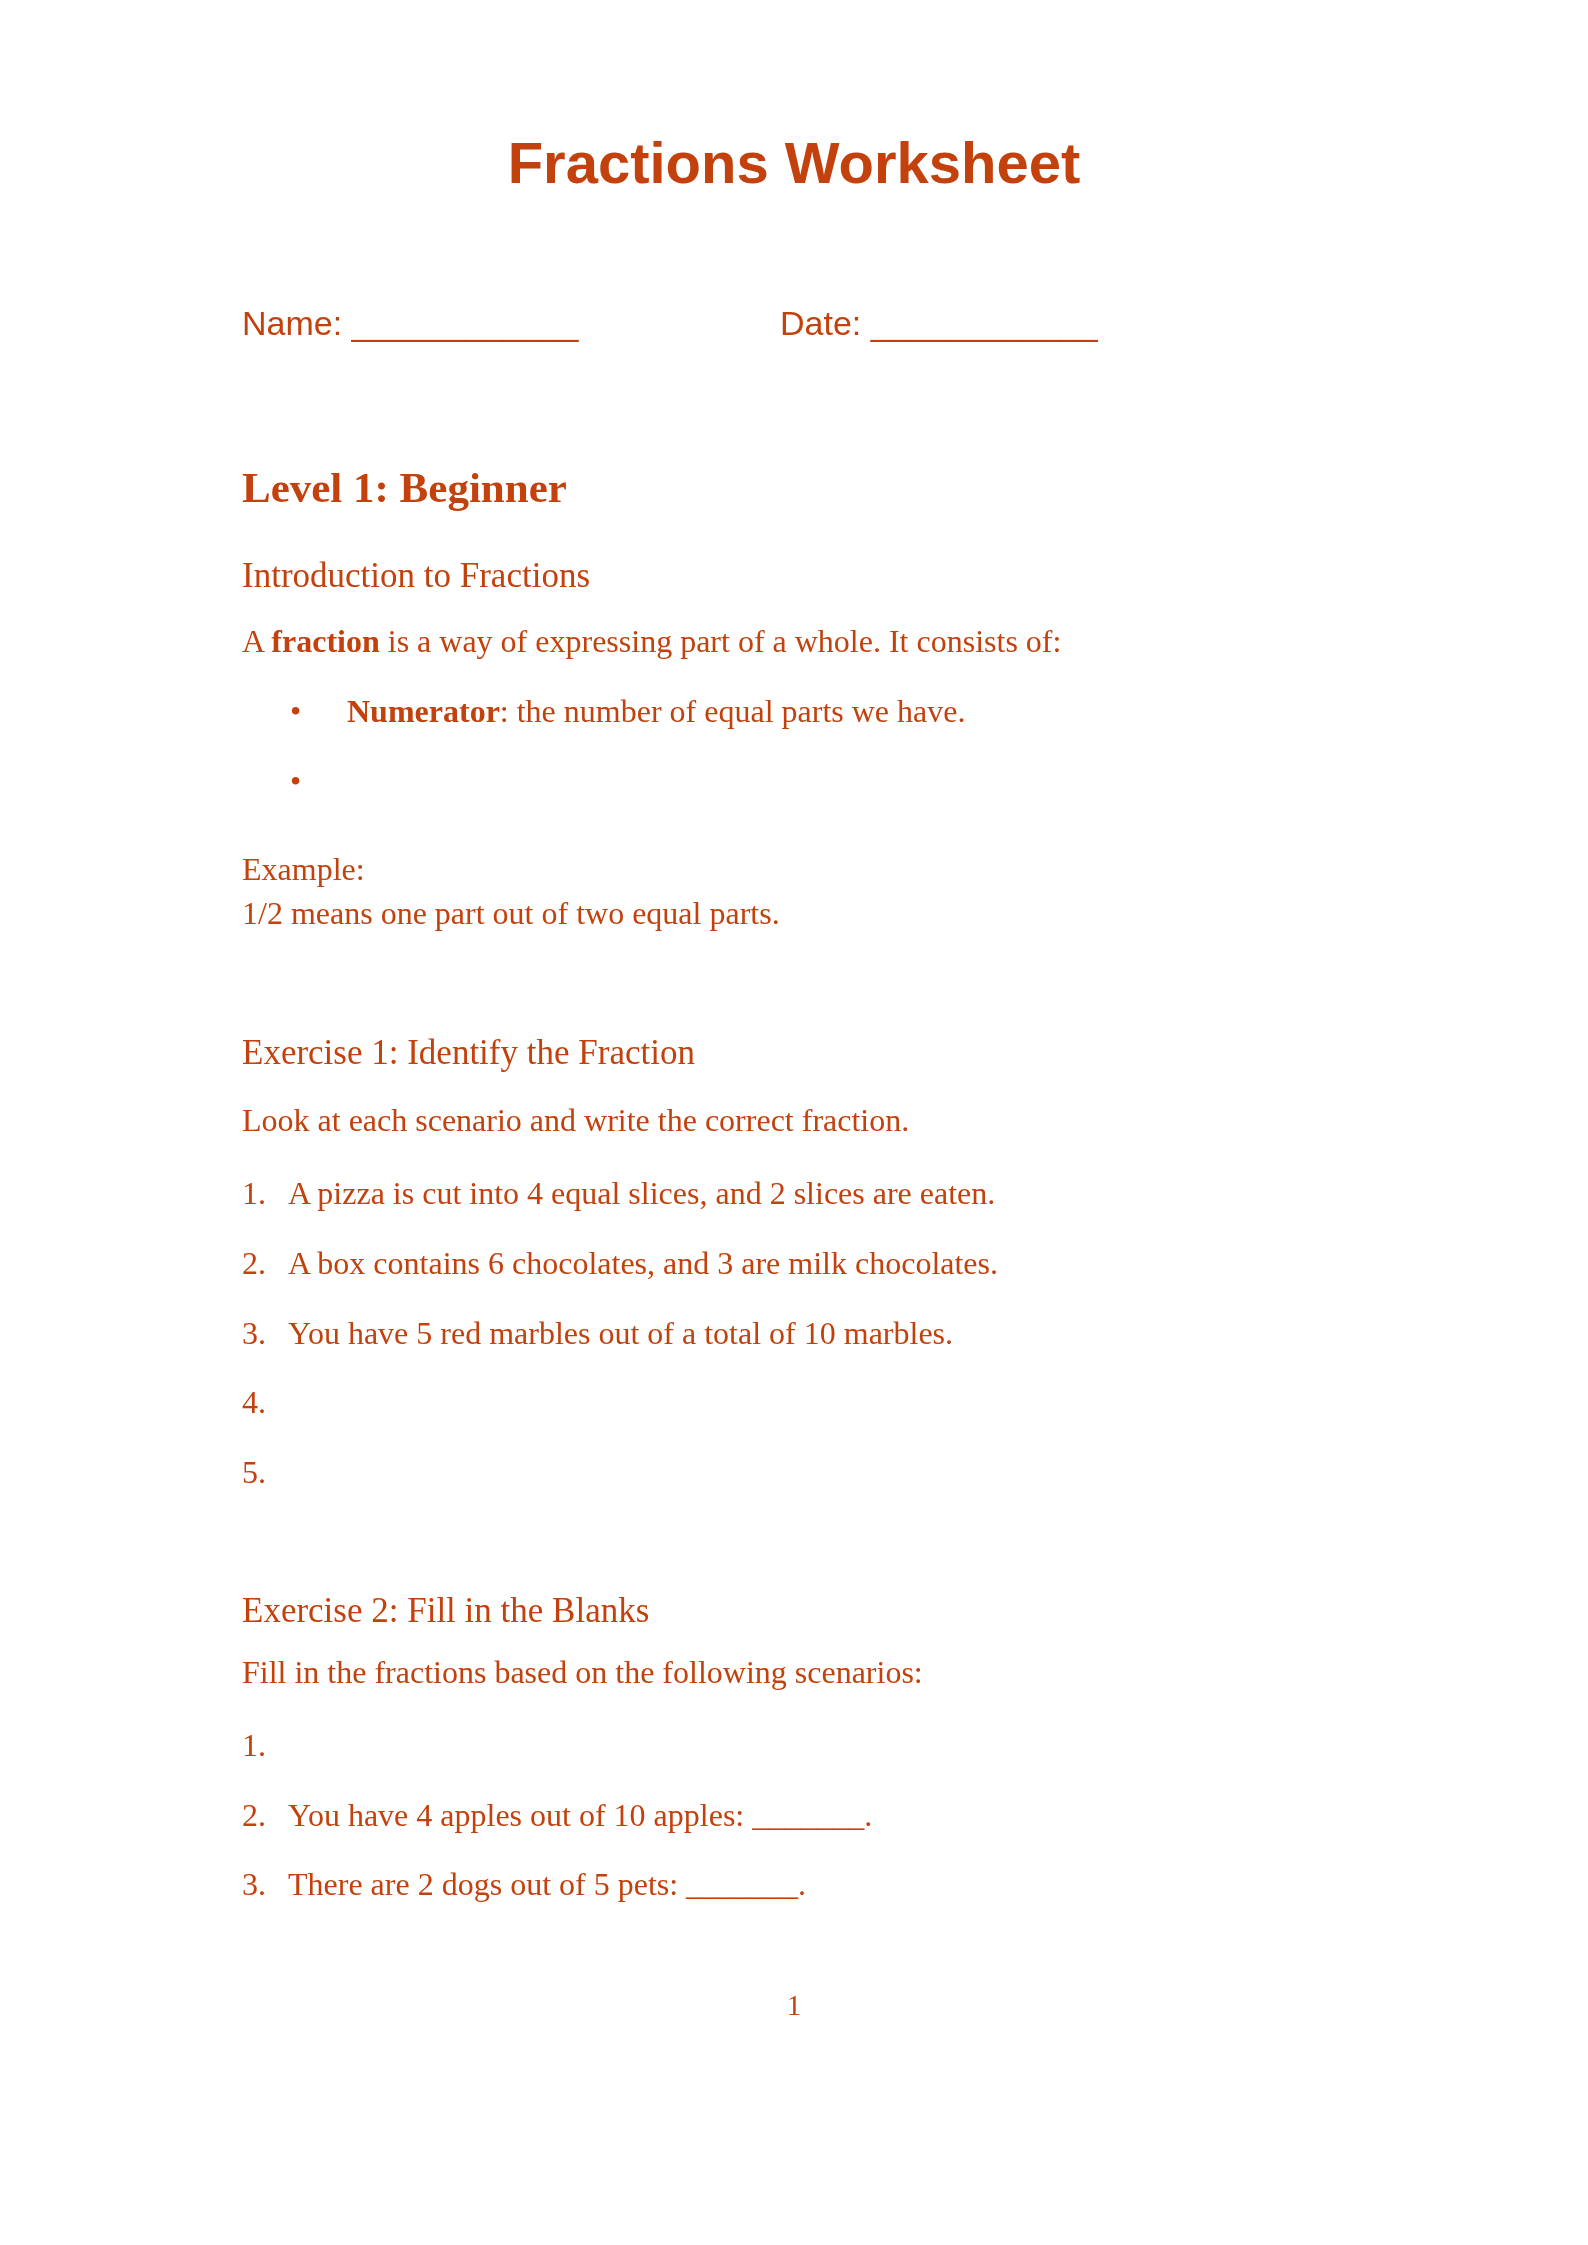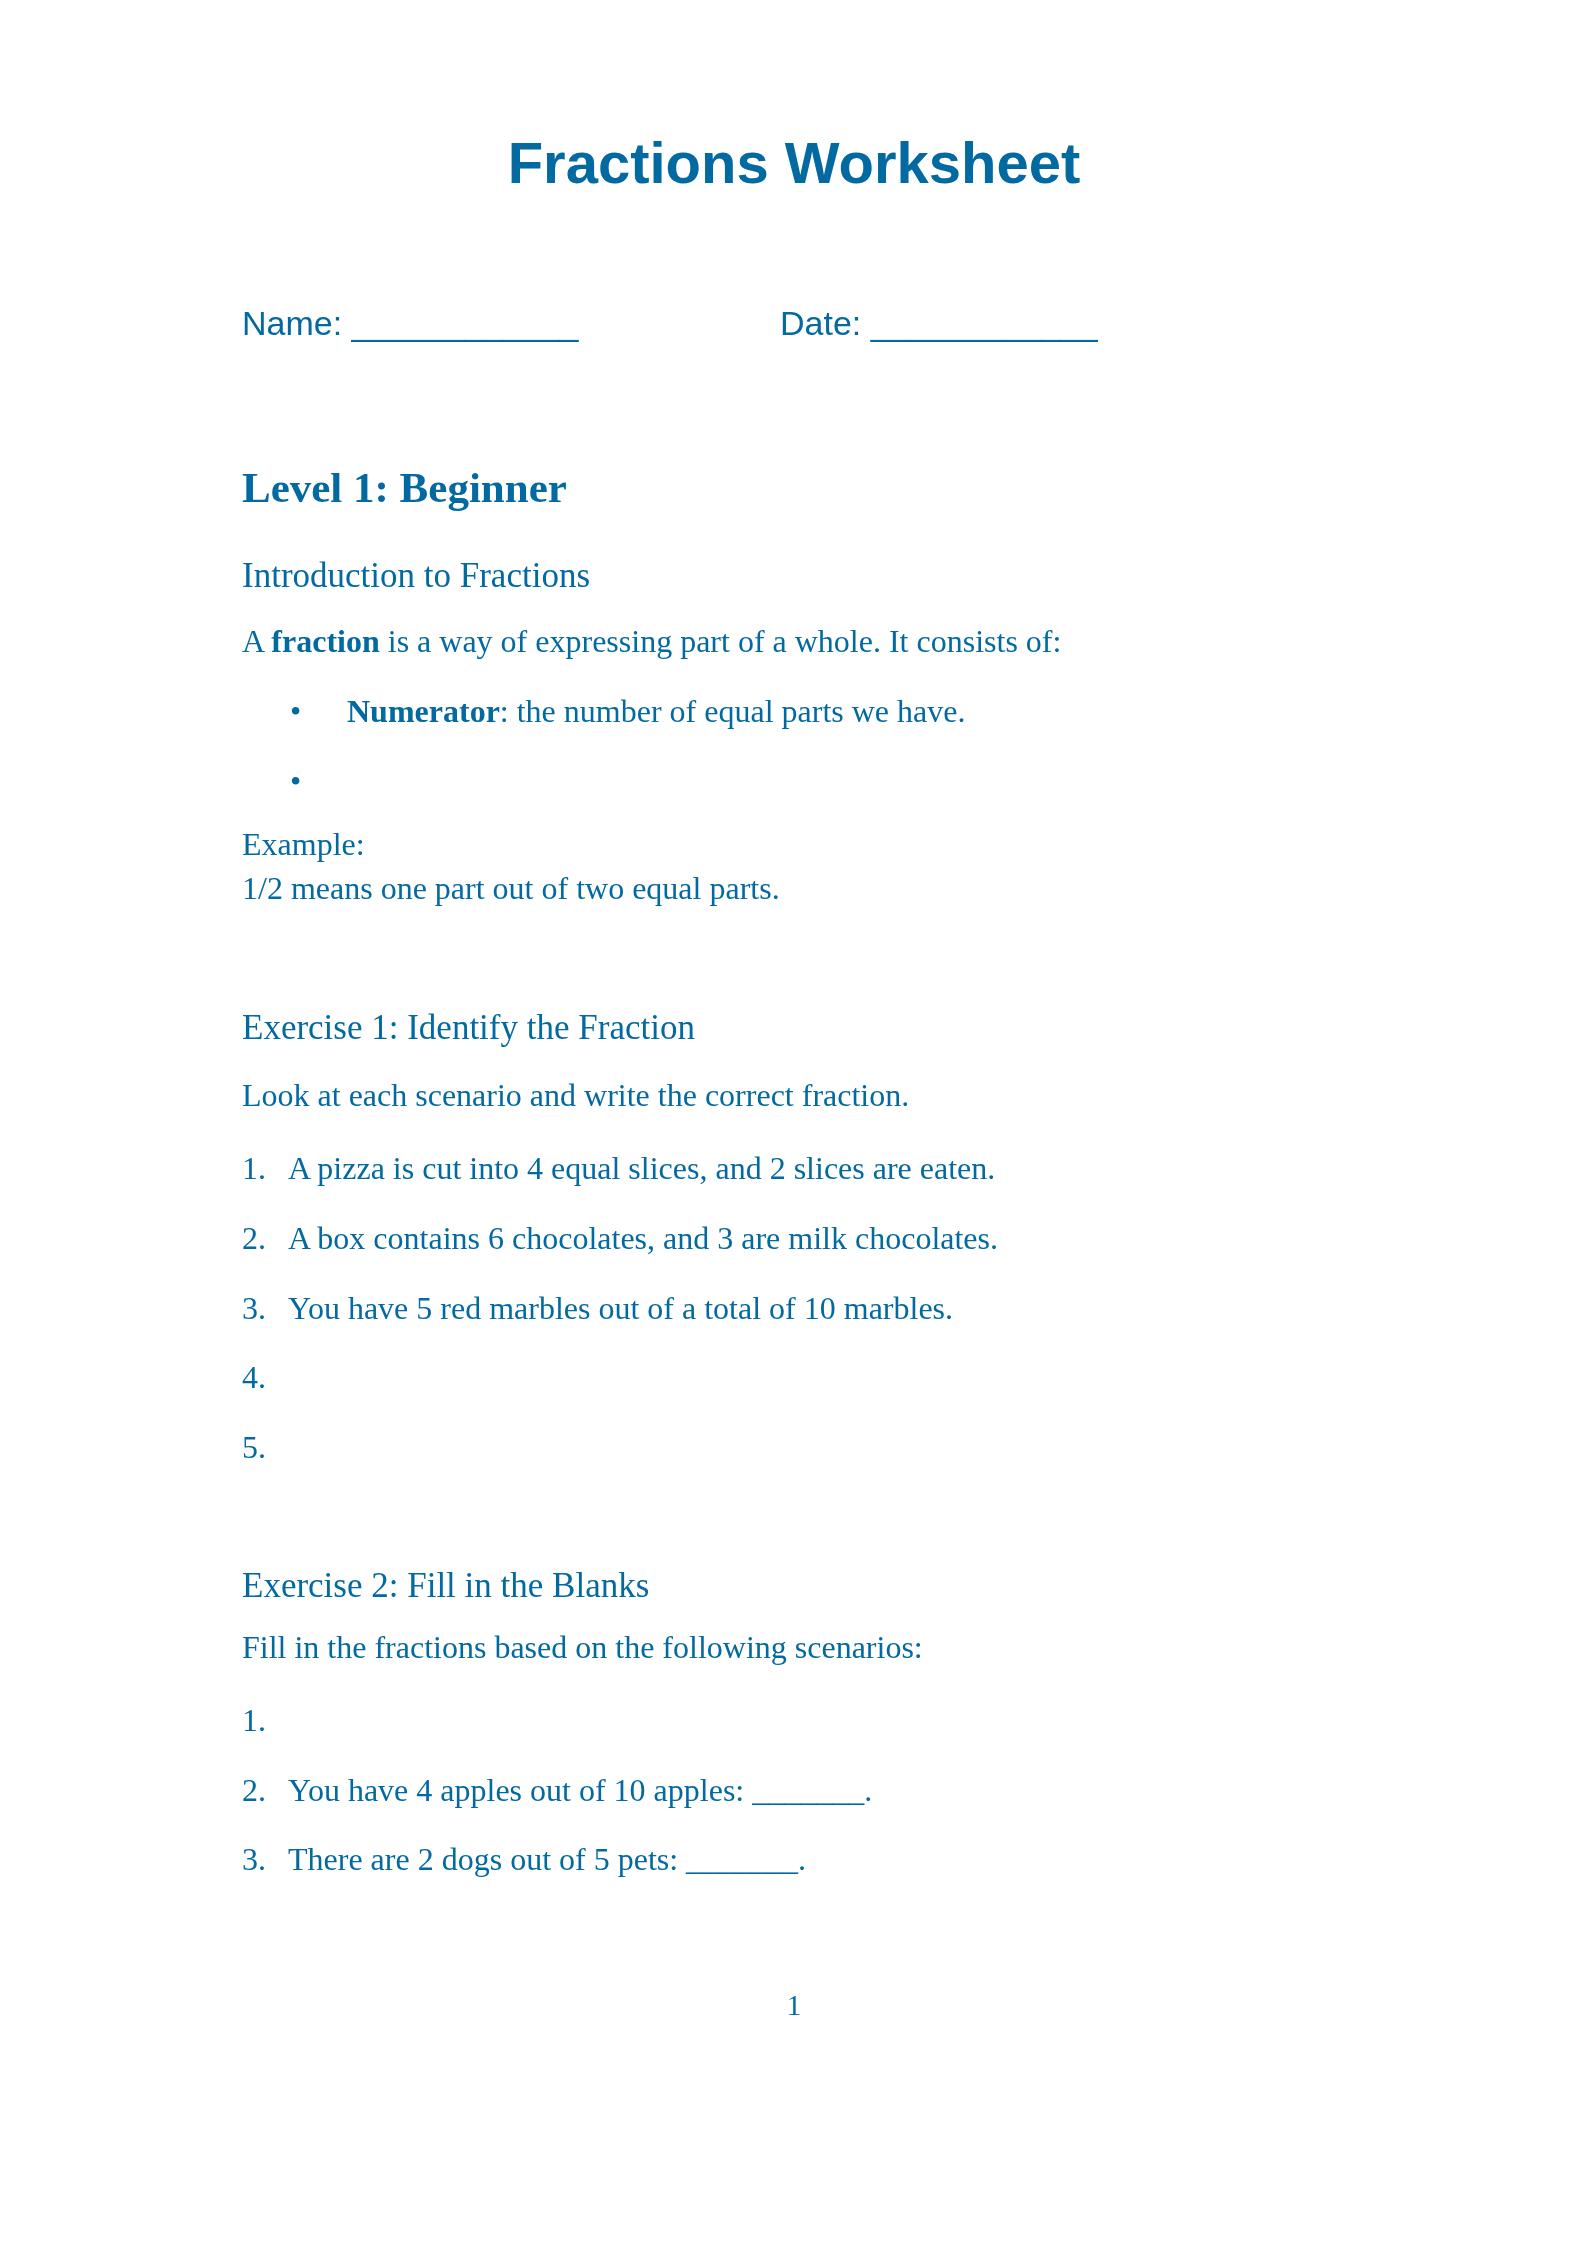--- a/index.html
+++ b/index.html
@@ -1,21 +1,21 @@
 <!DOCTYPE html>
 <html><head>
 <meta charset="utf-8">
 <style>
   html, body { margin: 0; padding: 0; background: #ffffff; }
   .page {
     position: relative;
     width: 1588px;
     height: 2245px;
     background: #ffffff;
-    color: #0369a1;
+    color: #c2410c;
     overflow: hidden;
     font-family: "Liberation Serif", serif;
   }
   .content {
     position: absolute;
     left: 242px;
     right: 242px;
     top: 0;
   }
   .title {
@@ -52,21 +52,21 @@
     line-height: 1.2;
   }
   .sub-heading.exercise { margin-top: 96px; }
   .sub-heading.exercise2 { margin-top: 95px; }
   .body {
     margin: 22px 0 0 0;
     font-size: 32px;
     line-height: 1.4;
   }
   .example .line { display: block; }
-  .example { margin-top: 18px; }
+  .example { margin-top: 43px; }
   .bullet-list { margin-top: 25px; }
   .bullet-item {
     display: flex;
     align-items: baseline;
     margin-top: 25px;
     font-size: 32px;
     line-height: 1.4;
   }
   .bullet-item:first-child { margin-top: 25px; }
   .bullet-glyph {

